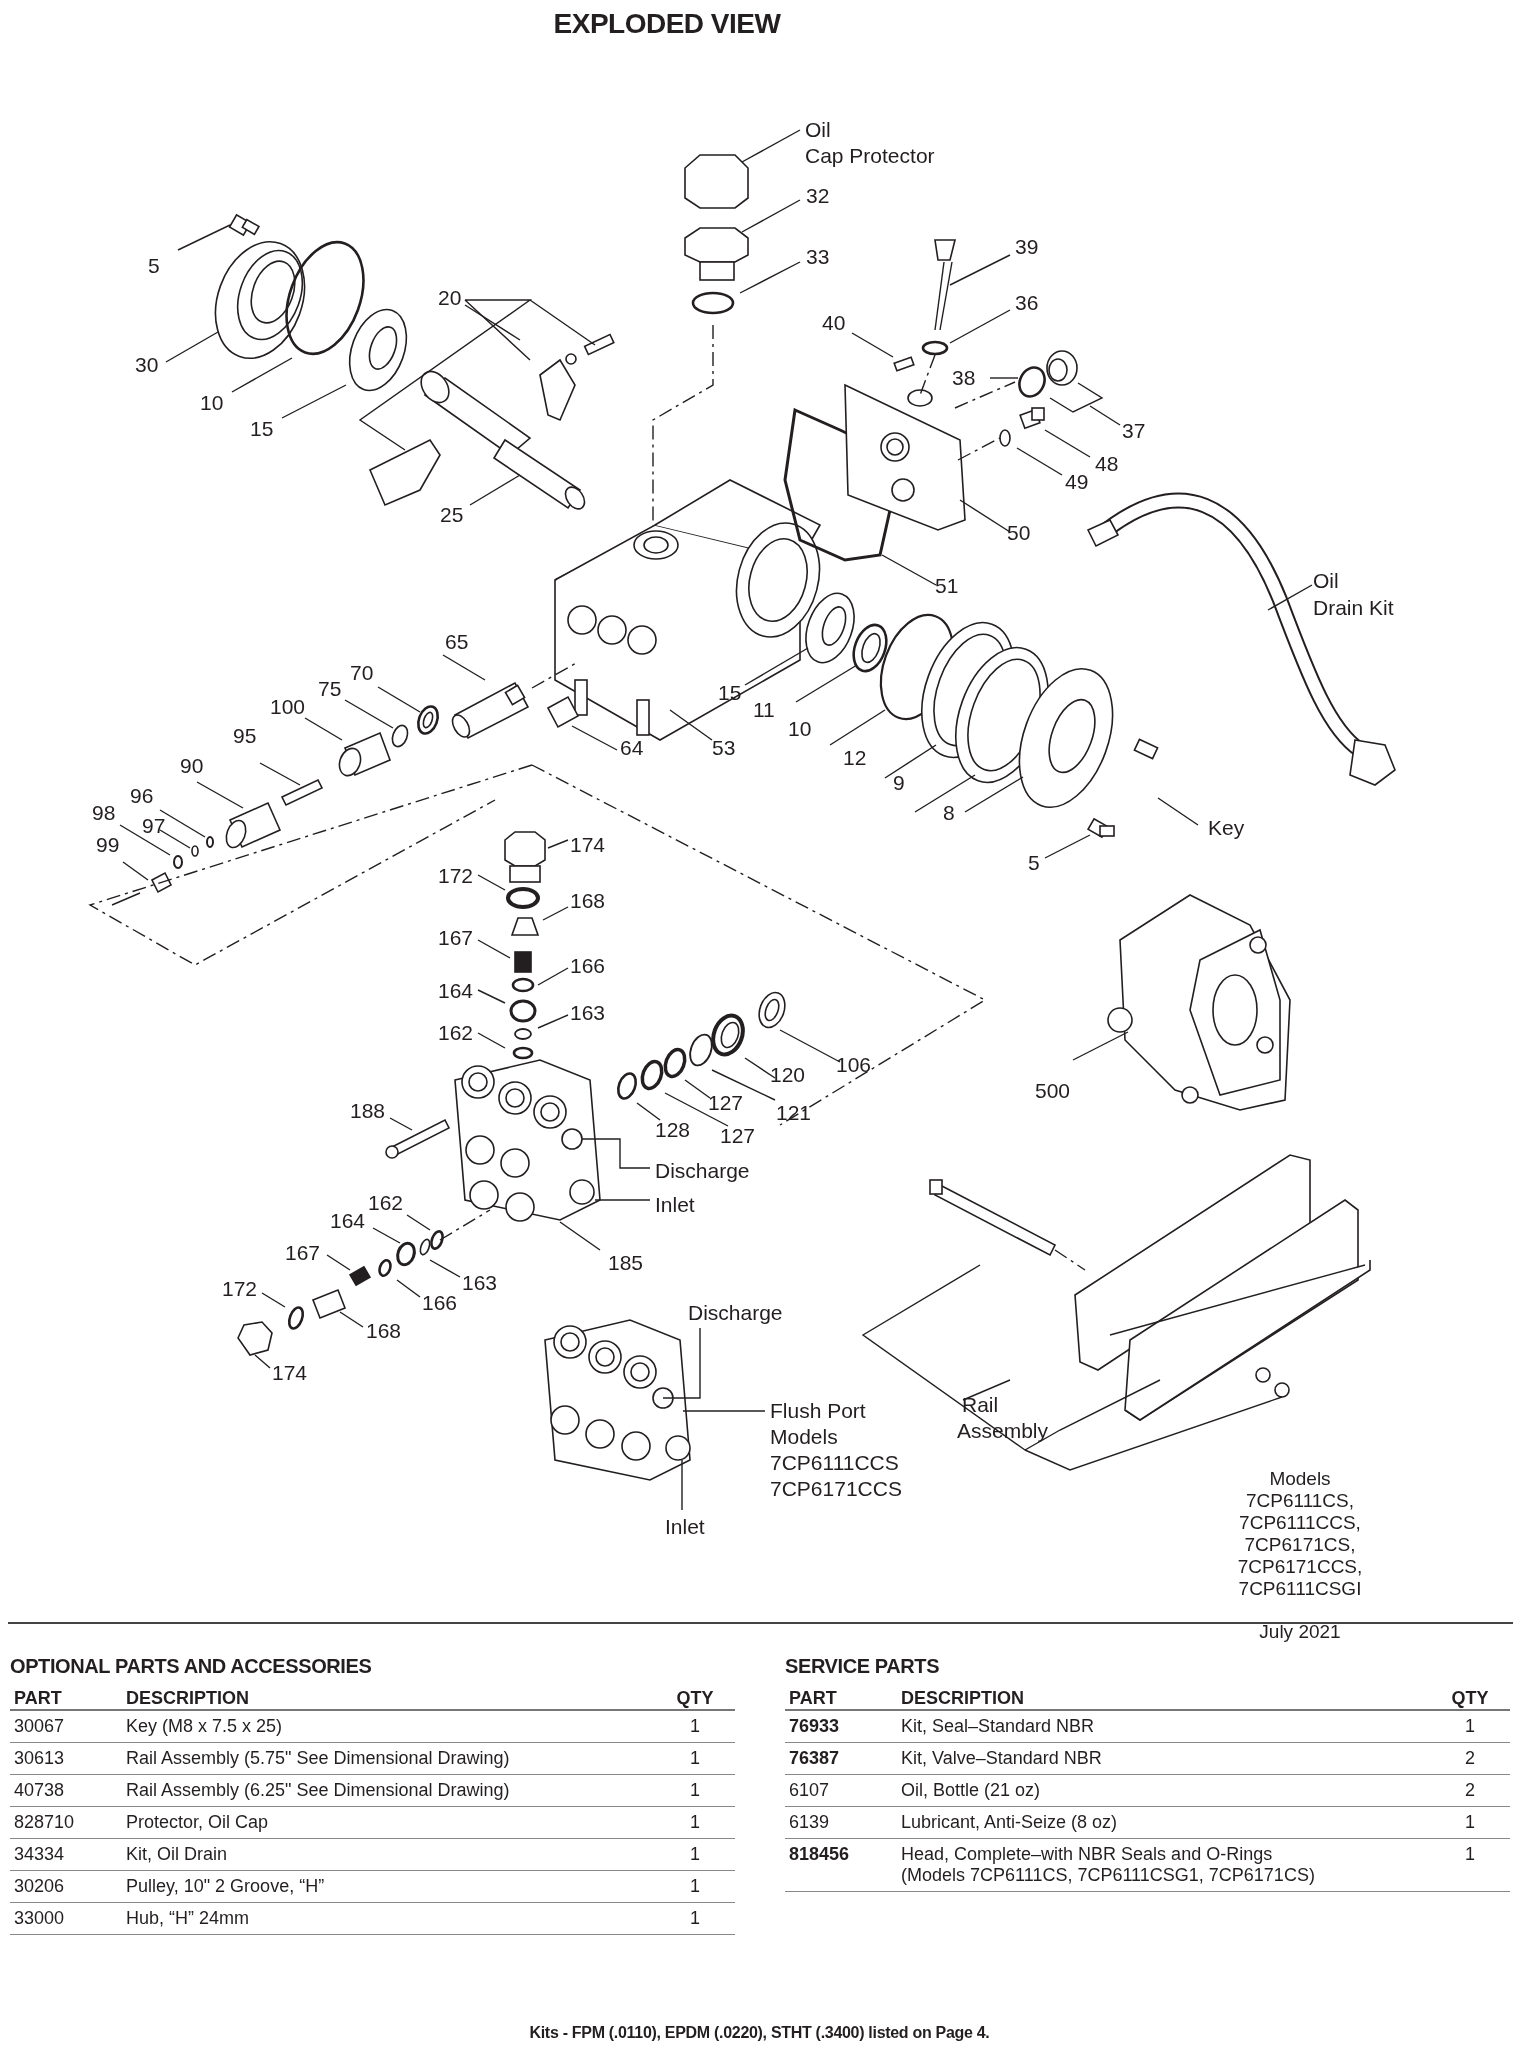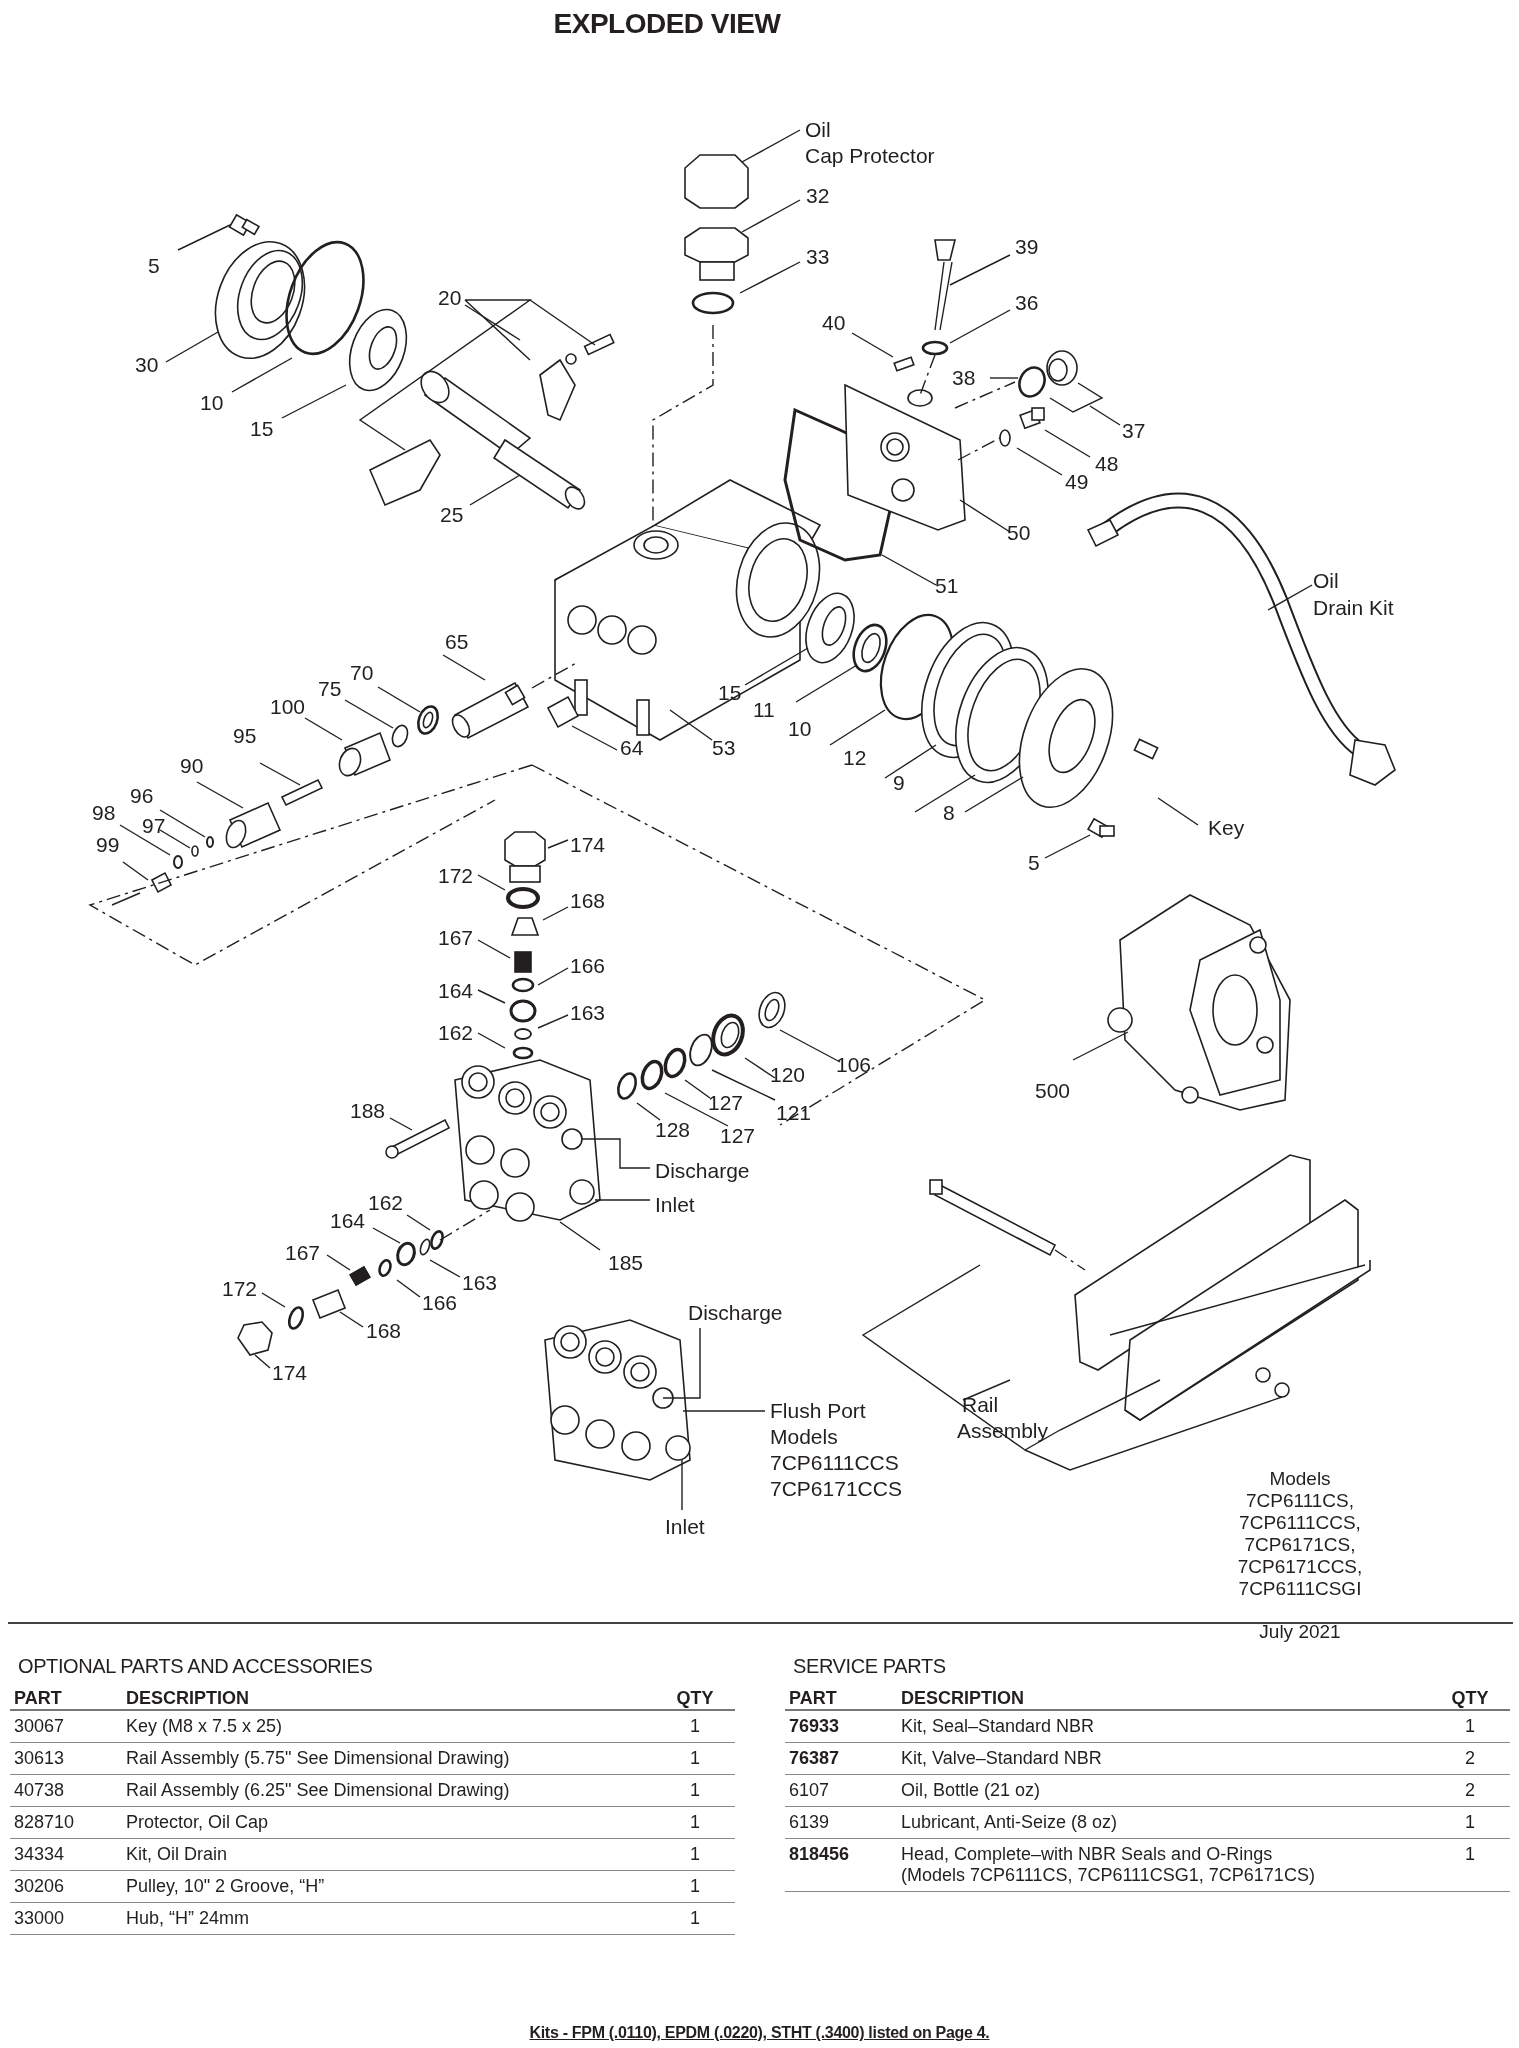--- a/index.html
+++ b/index.html
@@ -12,29 +12,29 @@
   .ln { stroke:#231f20; stroke-width:1.4; fill:none; }
   .dash { stroke:#231f20; stroke-width:1.4; fill:none; stroke-dasharray:14 5 3 5; }
   .part { stroke:#231f20; stroke-width:1.6; fill:#fff; }
   .thick { stroke:#231f20; stroke-width:4; fill:none; }
   .ring { stroke:#231f20; stroke-width:2.6; fill:none; }
   .models-note { position:absolute; left:1190px; top:1468px; width:220px; text-align:center;
                  font-size:19px; line-height:22px; }
   .models-note .date { margin-top:21px; display:block; }
   .divider { position:absolute; left:8px; top:1622px; width:1505px; height:0; border-top:2px solid #444; }
   .tbl { position:absolute; top:1655px; }
-  .tbl h2 { margin:0 0 6px 8px; font-size:20px; font-weight:normal; letter-spacing:-0.4px; }
+  .tbl h2 { margin:0 0 6px 0; font-size:20px; font-weight:bold; letter-spacing:-0.4px; }
   .tbl table { border-collapse:collapse; font-size:18px; }
   .tbl th { font-weight:bold; text-align:left; padding:4px 0 0 4px; border-bottom:2px solid #777; }
   .tbl td { padding:5px 0 5px 4px; border-bottom:1.5px solid #888; vertical-align:top; }
   .tbl .c-part { width:108px; }
   .tbl .c-qty { text-align:center; }
   .bold { font-weight:bold; }
   .footnote { position:absolute; top:2024px; left:0; width:1519px; text-align:center;
-              font-weight:bold; font-size:16px; letter-spacing:-0.3px;text-decoration:underline; }
+              font-weight:bold; font-size:16px; letter-spacing:-0.3px; }
 </style>
 </head>
 <body>
 
 <div class="title">EXPLODED VIEW</div>
 
 <svg class="diagram" viewBox="0 0 1519 1630">
 
   <g>
     <g>

